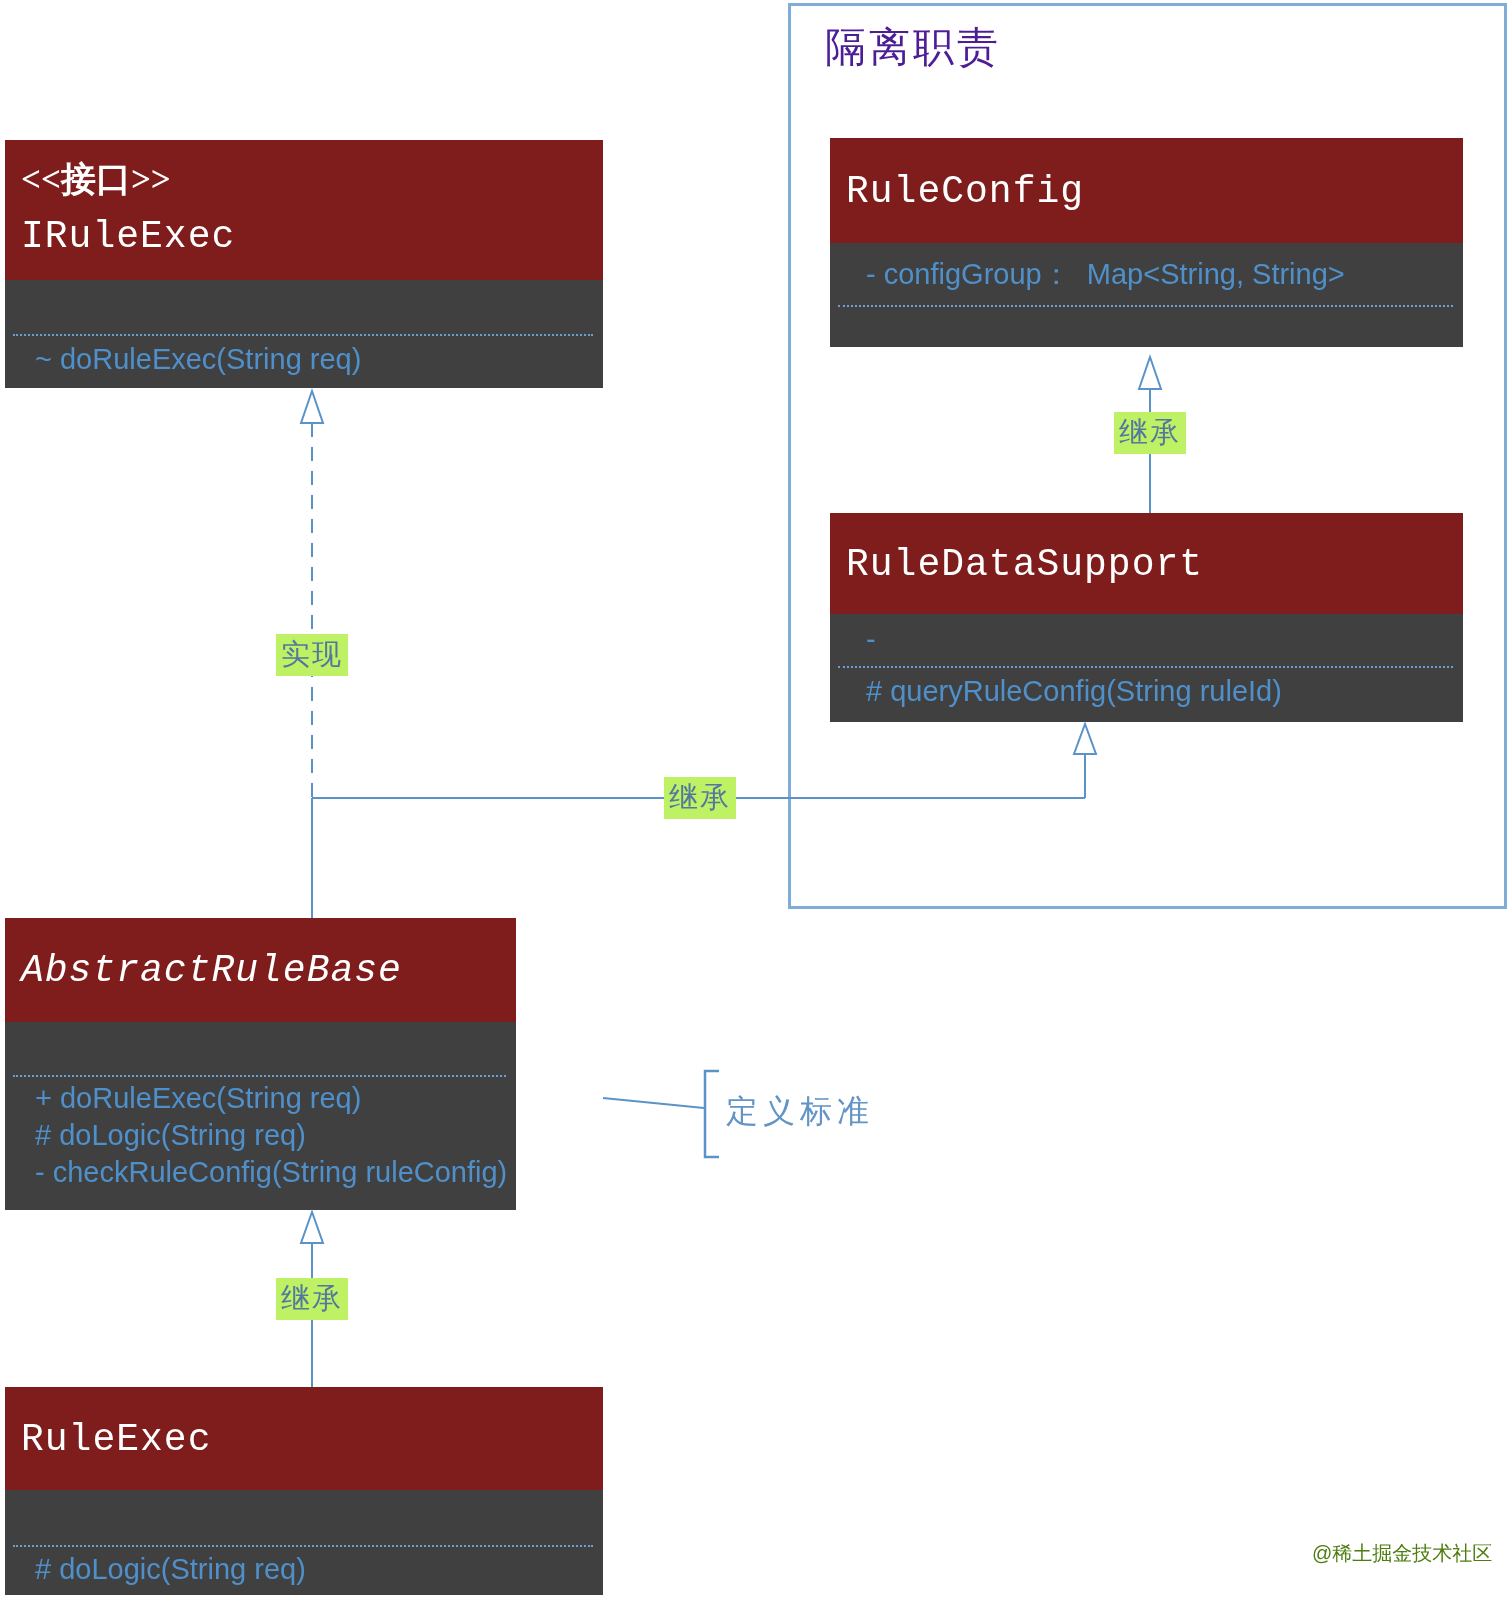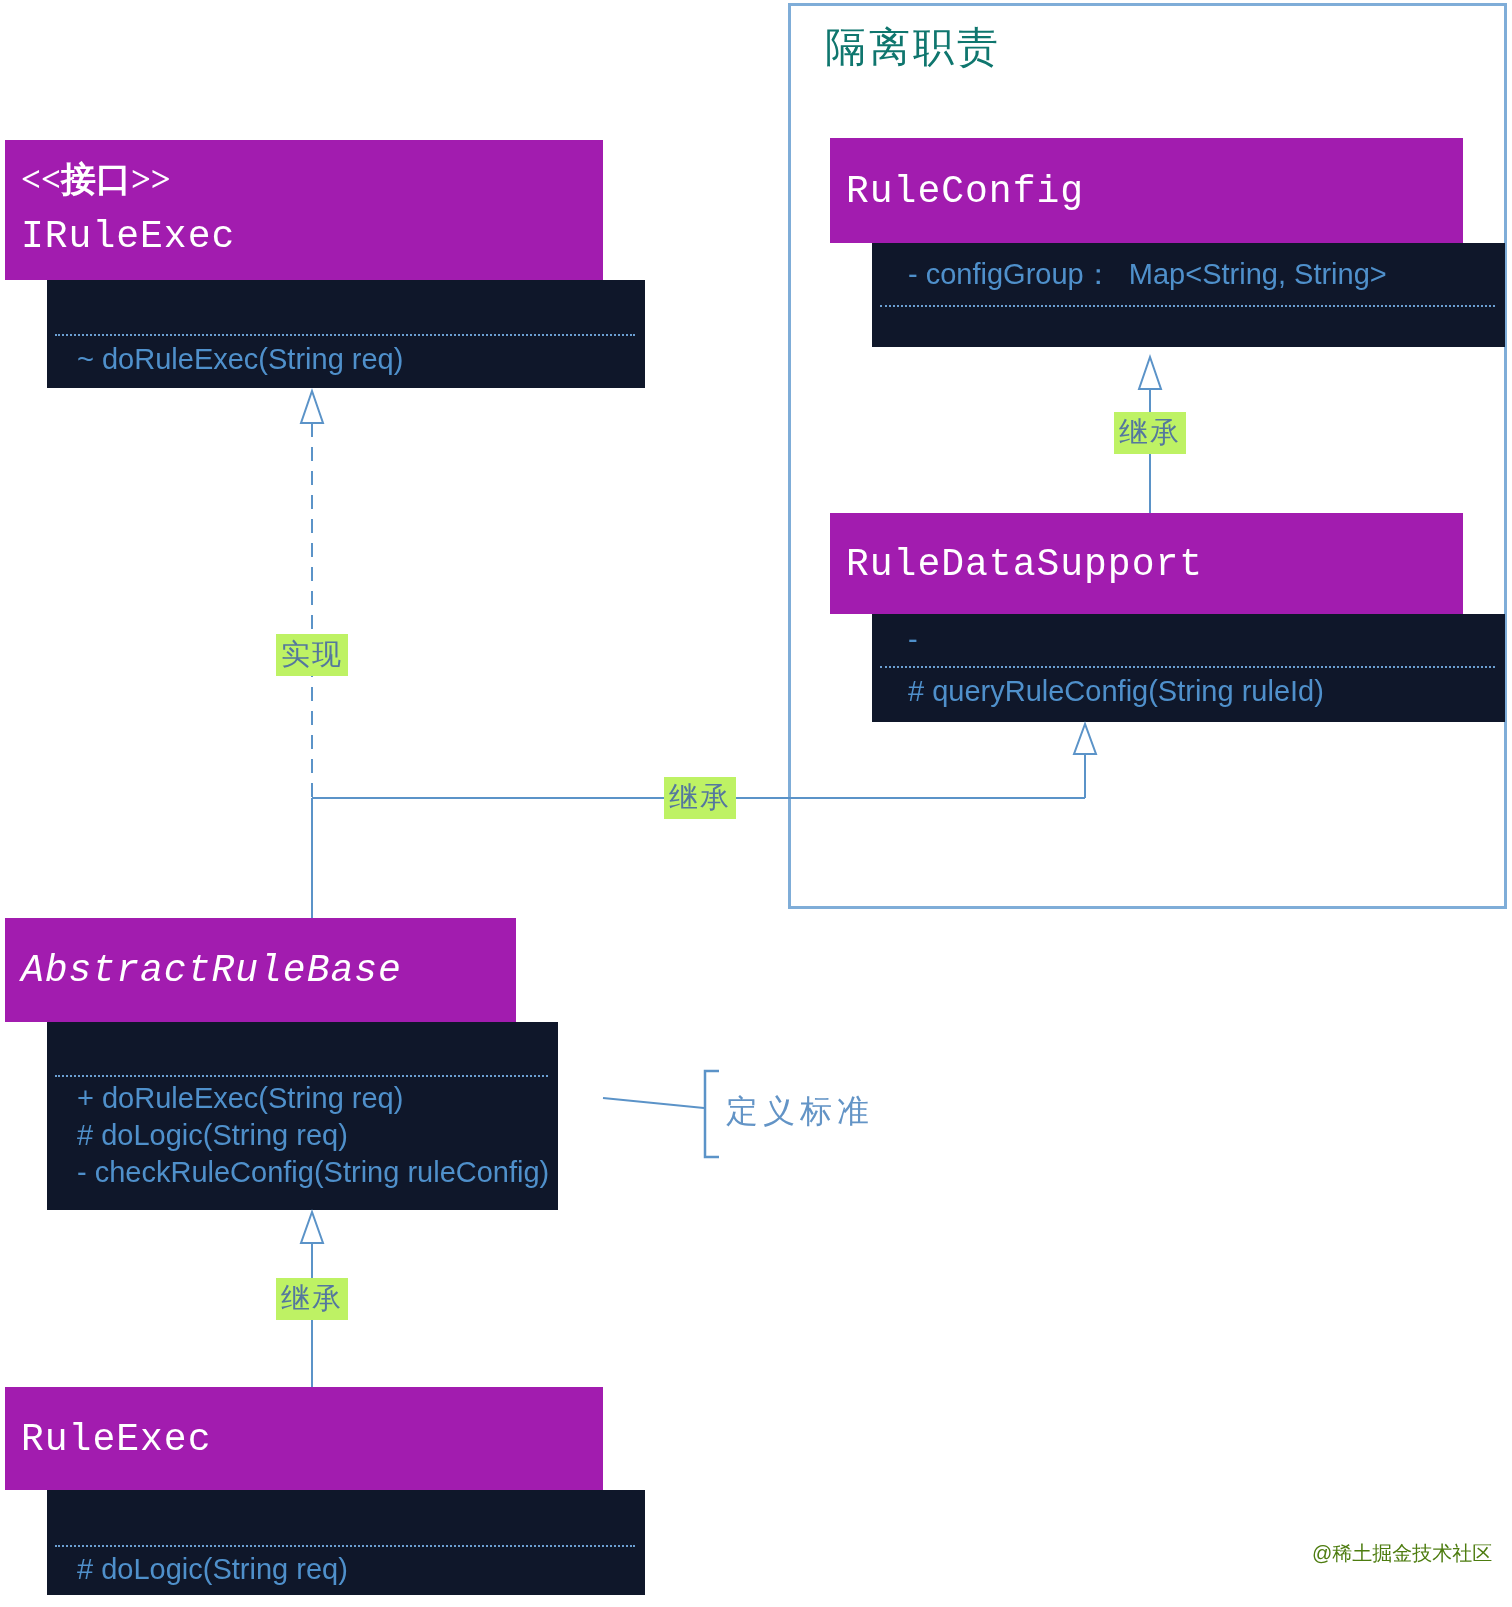--- a/index.html
+++ b/index.html
@@ -9,44 +9,43 @@
     font-family:"Liberation Sans", sans-serif;
   }
   
   .group-frame{
     position:absolute;left:788px;top:3px;width:719px;height:906px;
     border:3px solid #7fadd8;box-sizing:border-box;background:transparent;
   }
   .group-title{
     position:absolute;left:34px;top:14px;
     font-family:"Liberation Serif","DejaVu Serif",serif;
-    font-size:41px;color:#0f766e;letter-spacing:3px;white-space:pre;
+    font-size:41px;color:#4c1d95;letter-spacing:3px;white-space:pre;
   }
   
   .uml-box{position:absolute;box-sizing:border-box;}
   .uml-header{
-    background:#a21caf;width:100%;box-sizing:border-box;position:relative;
+    background:#7f1d1d;width:100%;box-sizing:border-box;position:relative;
     color:#ffffff;
   }
   .uml-stereotype{
     position:absolute;left:16px;top:16px;
     font-family:"Liberation Serif","DejaVu Serif",serif;
     font-weight:700;font-size:35px;white-space:pre;
   }
   .uml-class-name{
     position:absolute;left:16px;bottom:22px;
     font-family:"Liberation Mono","DejaVu Sans Mono",monospace;
     font-size:38px;letter-spacing:1px;white-space:pre;
   }
   .uml-header.single .uml-class-name{bottom:auto;top:50%;transform:translateY(-50%);}
   .uml-class-name.italic{font-style:italic;}
   .uml-body{
-    background:#0f172a;width:100%;position:relative;box-sizing:border-box;
+    background:#404040;width:100%;position:relative;box-sizing:border-box;
     overflow:hidden;
-    margin-left:42px;
   }
   .uml-divider{
     position:absolute;left:8px;right:10px;height:0;
     border-top:2px dotted #6b9fd2;
   }
   .uml-text{
     position:absolute;left:30px;right:6px;
     font-size:29px;color:#4f90cb;white-space:pre;line-height:34px;
   }
   .uml-text.wide-left{left:36px;}

